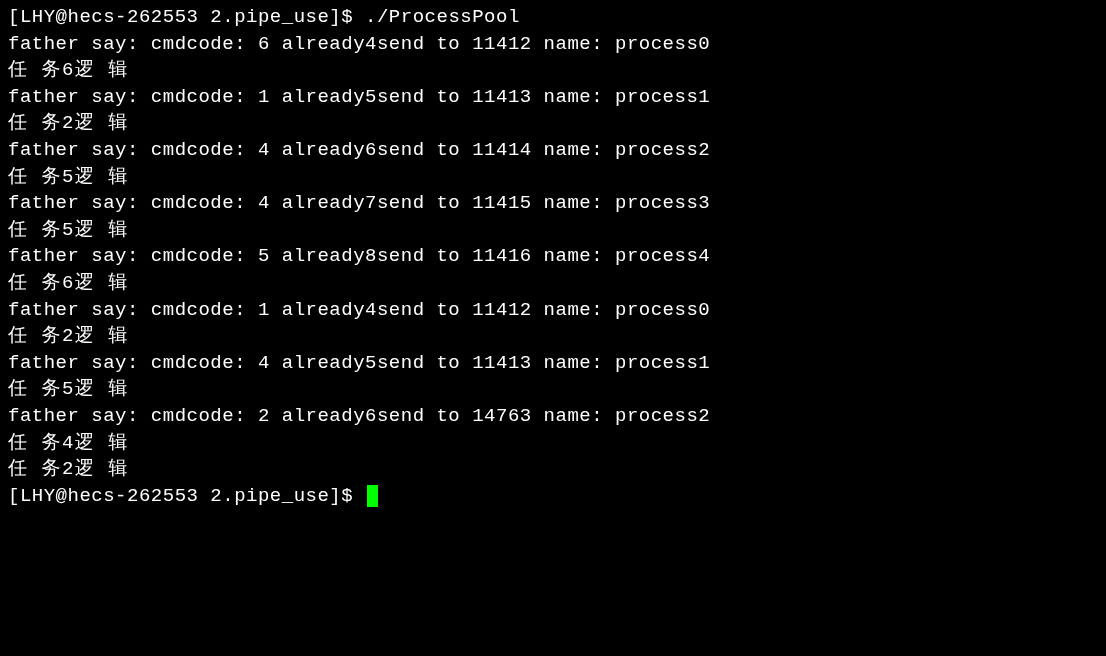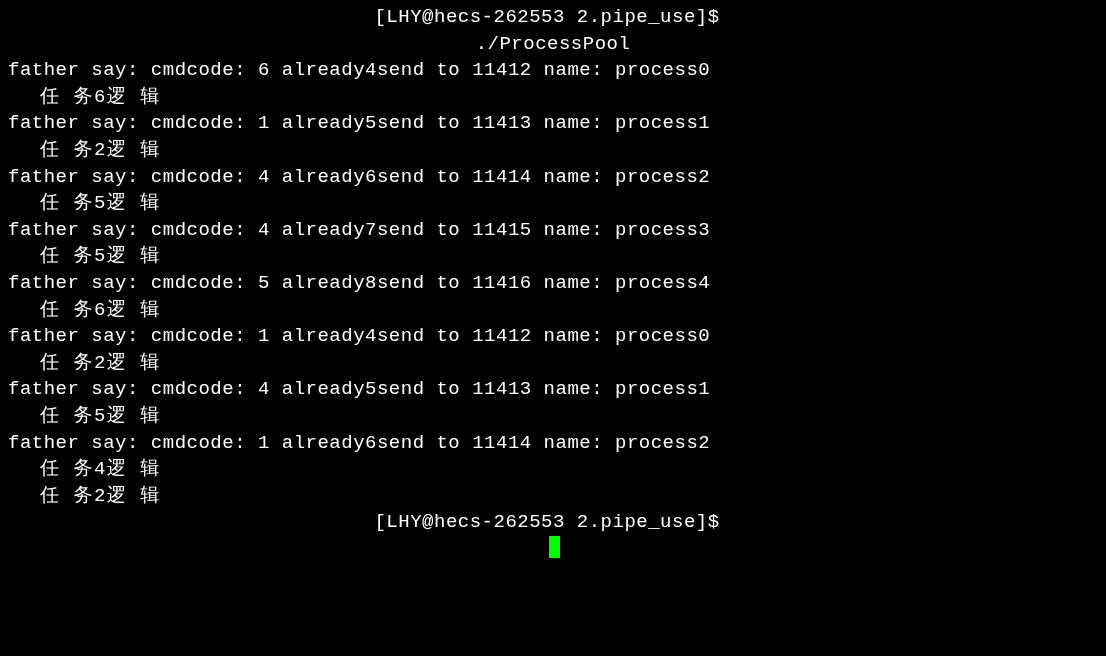--- a/index.html
+++ b/index.html
@@ -1,39 +1,37 @@
 <!DOCTYPE html>
 <html><head>
   <meta charset="utf-8">
   <style>
     * {
       margin: 0;
       padding: 0;
       box-sizing: border-box;
-      flex-direction: column;
     }
     body {
       background-color: #000;
       font-family: "Consolas", "Courier New", monospace;
       font-size: 19px;
       color: #fff;
       padding: 4px 8px;
       width: 1106px;
       height: 656px;
       overflow: hidden;
       line-height: 1.4;
       letter-spacing: 0.5px;
     }
     .terminal-line {
       white-space: pre;
     }
     .task-line {
       font-size: 19px;
       letter-spacing: 1.5px;
-      margin-left: 32px;
     }
     .prompt-line {
       white-space: pre;
       display: flex;
       align-items: center;
     }
     .cursor {
       display: inline-block;
       width: 11px;
       height: 22px;
@@ -56,20 +54,20 @@
     <div class="terminal-line">father say: cmdcode: 4 already6send to 11414 name: process2</div>
     <div class="task-line">任 务5逻 辑</div>
     <div class="terminal-line">father say: cmdcode: 4 already7send to 11415 name: process3</div>
     <div class="task-line">任 务5逻 辑</div>
     <div class="terminal-line">father say: cmdcode: 5 already8send to 11416 name: process4</div>
     <div class="task-line">任 务6逻 辑</div>
     <div class="terminal-line">father say: cmdcode: 1 already4send to 11412 name: process0</div>
     <div class="task-line">任 务2逻 辑</div>
     <div class="terminal-line">father say: cmdcode: 4 already5send to 11413 name: process1</div>
     <div class="task-line">任 务5逻 辑</div>
-    <div class="terminal-line">father say: cmdcode: 1 already6send to 11414 name: process2</div>
+    <div class="terminal-line">father say: cmdcode: 2 already6send to 14763 name: process2</div>
     <div class="task-line">任 务4逻 辑</div>
     <div class="task-line">任 务2逻 辑</div>
   </div>
 
 <div class="prompt-line">
   <span>[LHY@hecs-262553 2.pipe_use]$ </span><span class="cursor"></span>
 </div>
 
 </body></html>

